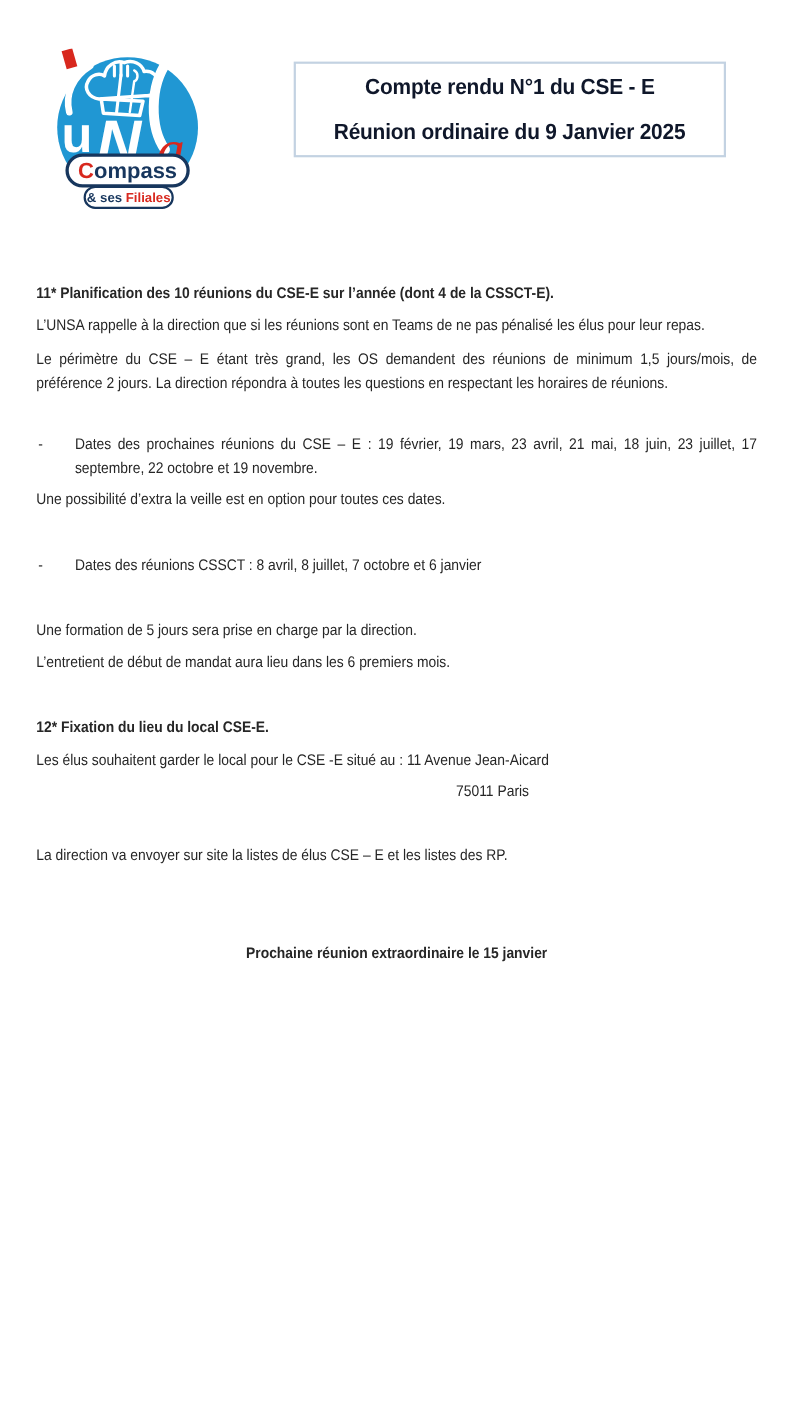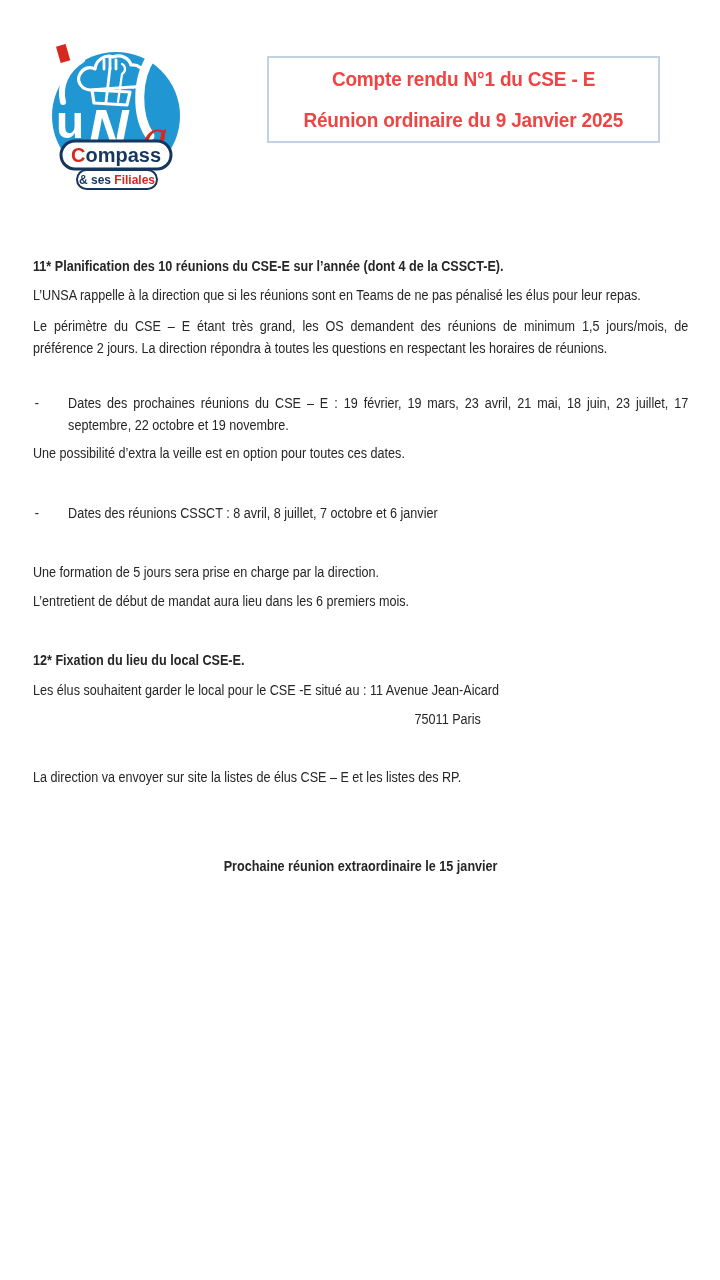--- a/index.html
+++ b/index.html
@@ -95,21 +95,21 @@
 
       <g>
         <rect x="31" y="126" width="80" height="19" rx="9.5" fill="#ffffff" stroke="#17365d" stroke-width="2"></rect>
         <text x="71" y="140" text-anchor="middle" font-family="Liberation Sans, sans-serif" font-size="12" font-weight="bold">
           <tspan fill="#17365d">&amp; ses </tspan><tspan fill="#d8281e">Filiales</tspan>
         </text>
       </g>
     </svg>
   </div>
 
-  <div class="title-box" style="color:#ef4444;">
+  <div class="title-box" style="color:#0f172a;">
     <div class="title-line">Compte rendu N°1 du CSE - E</div>
     <div class="title-line">Réunion ordinaire du 9 Janvier 2025</div>
   </div>
 
   <div class="doc">
 
     <p class="p-h11 p-bold">11* Planification des 10 réunions du CSE-E sur l’année (dont 4 de la CSSCT-E).</p>
 
     <p class="p-b1">L’UNSA rappelle à la direction que si les réunions sont en Teams de ne pas pénalisé les élus pour leur repas.</p>
 

